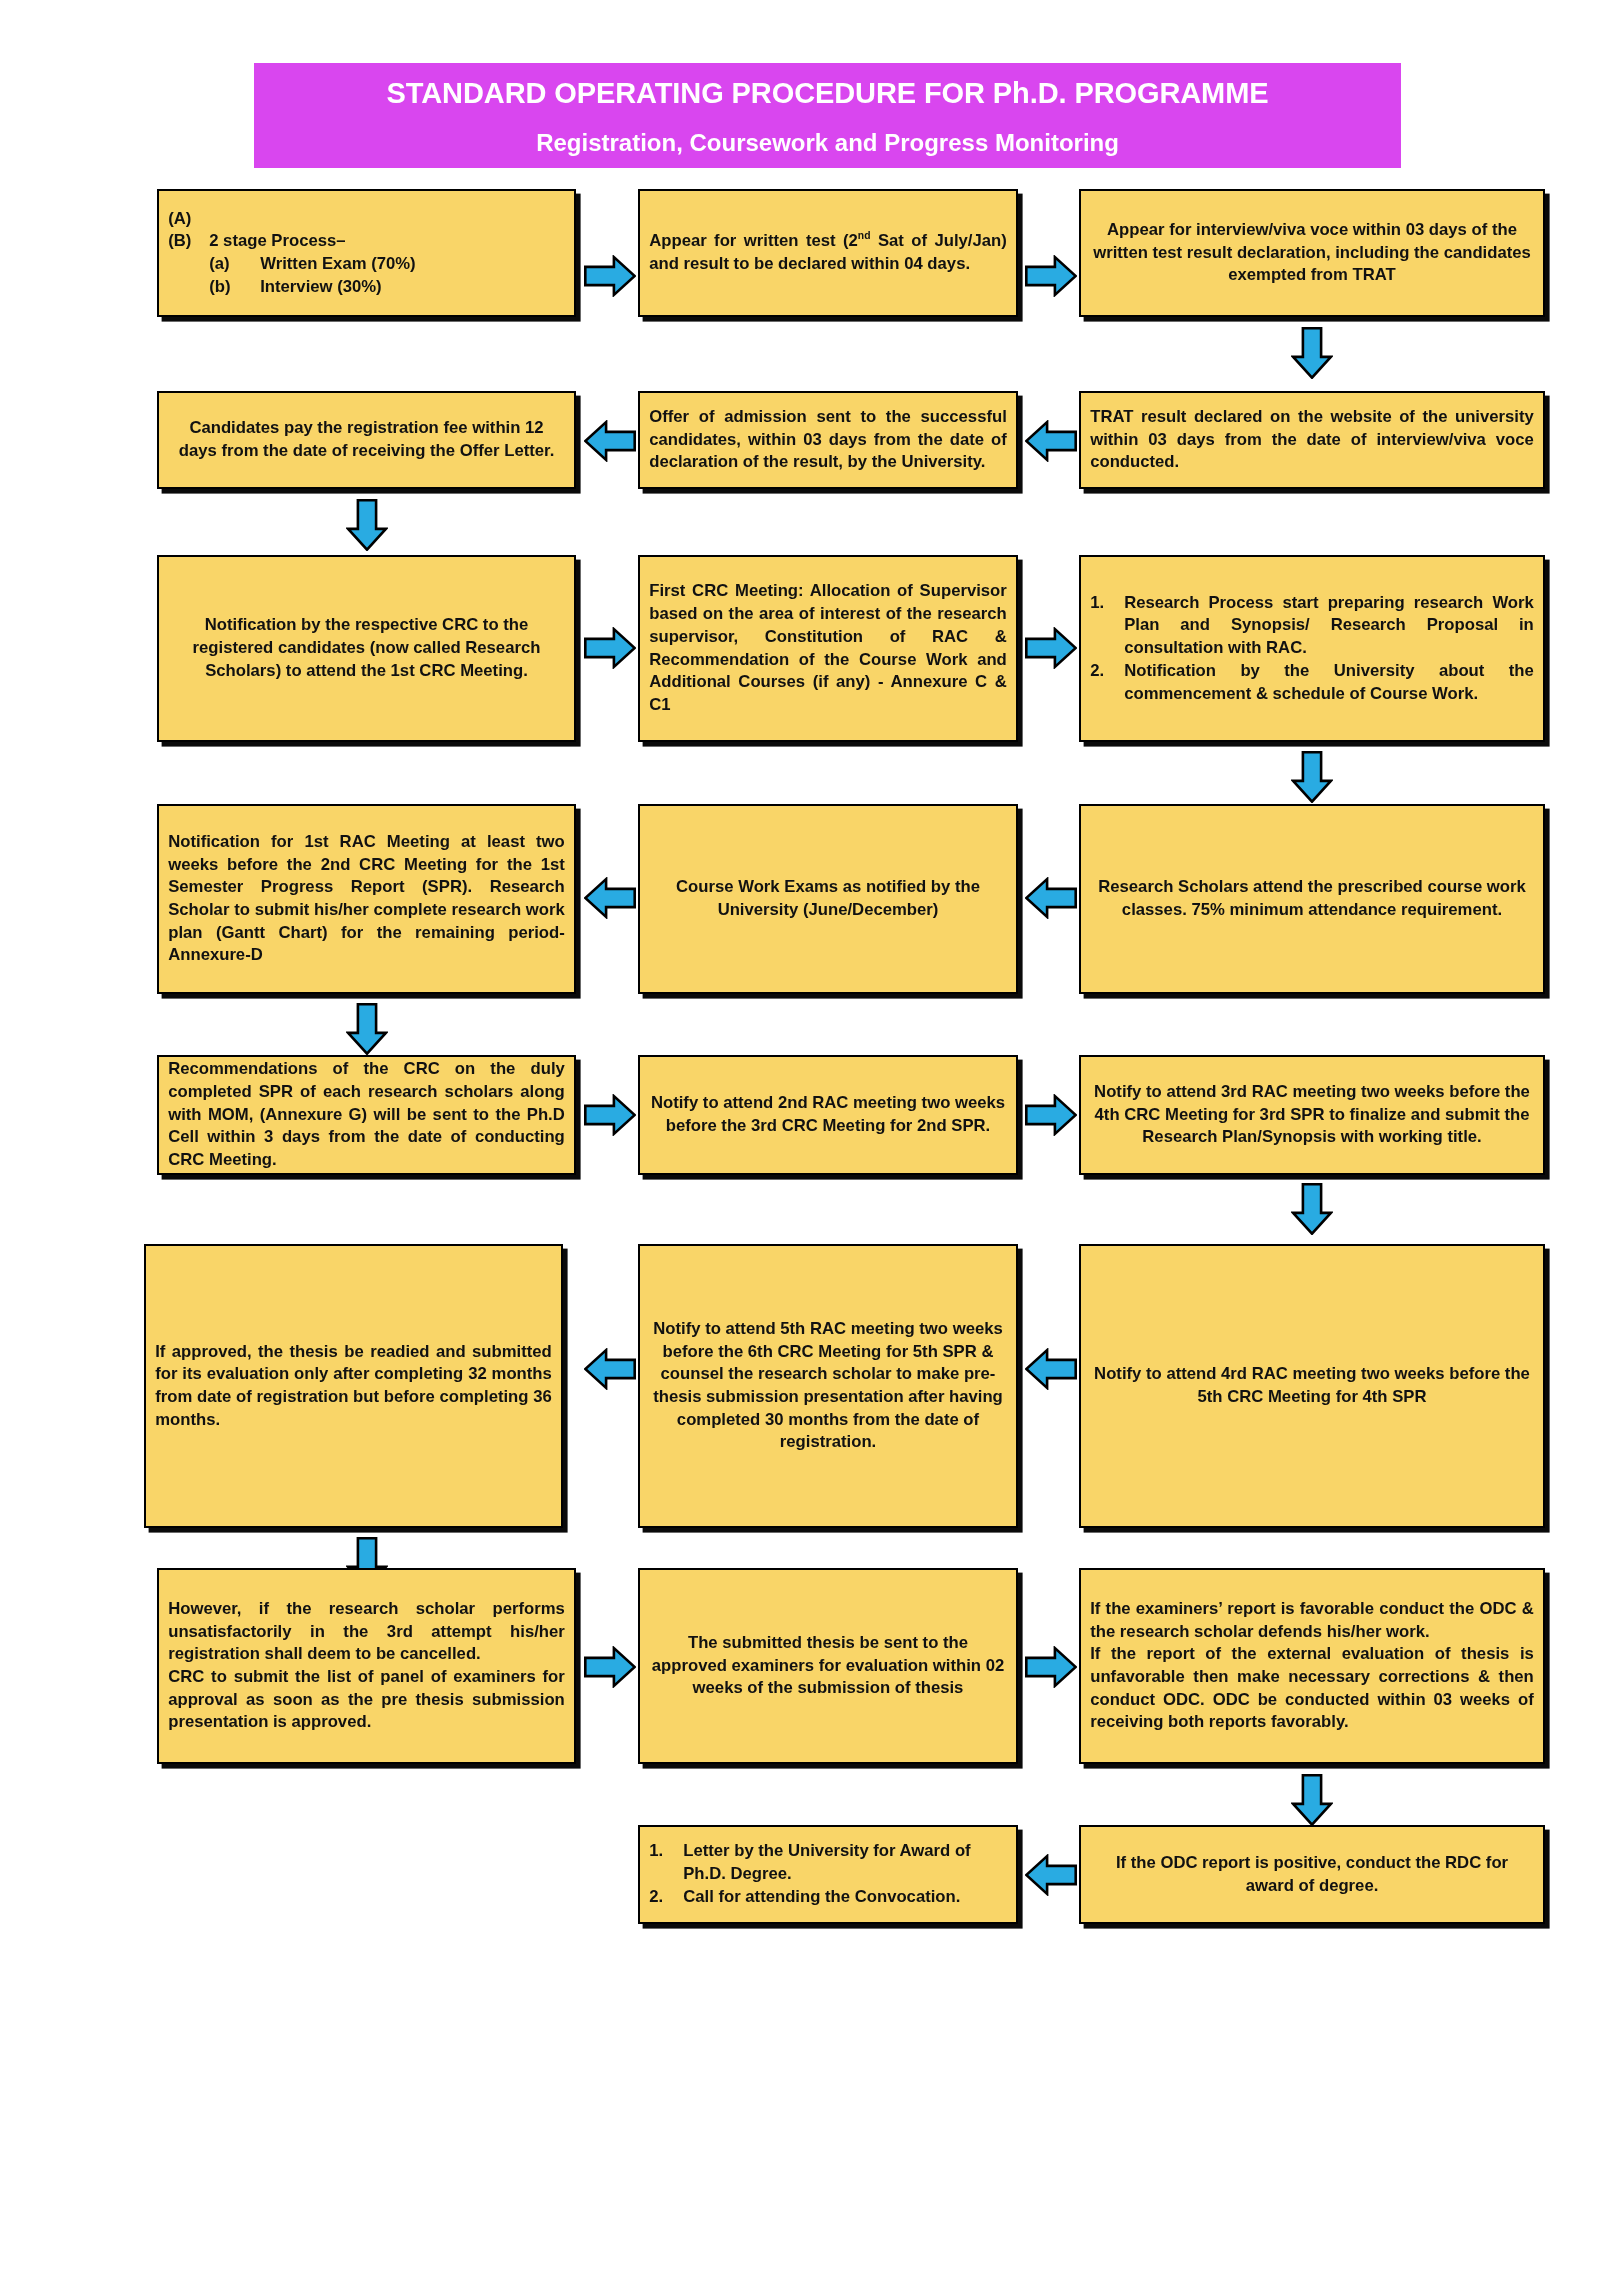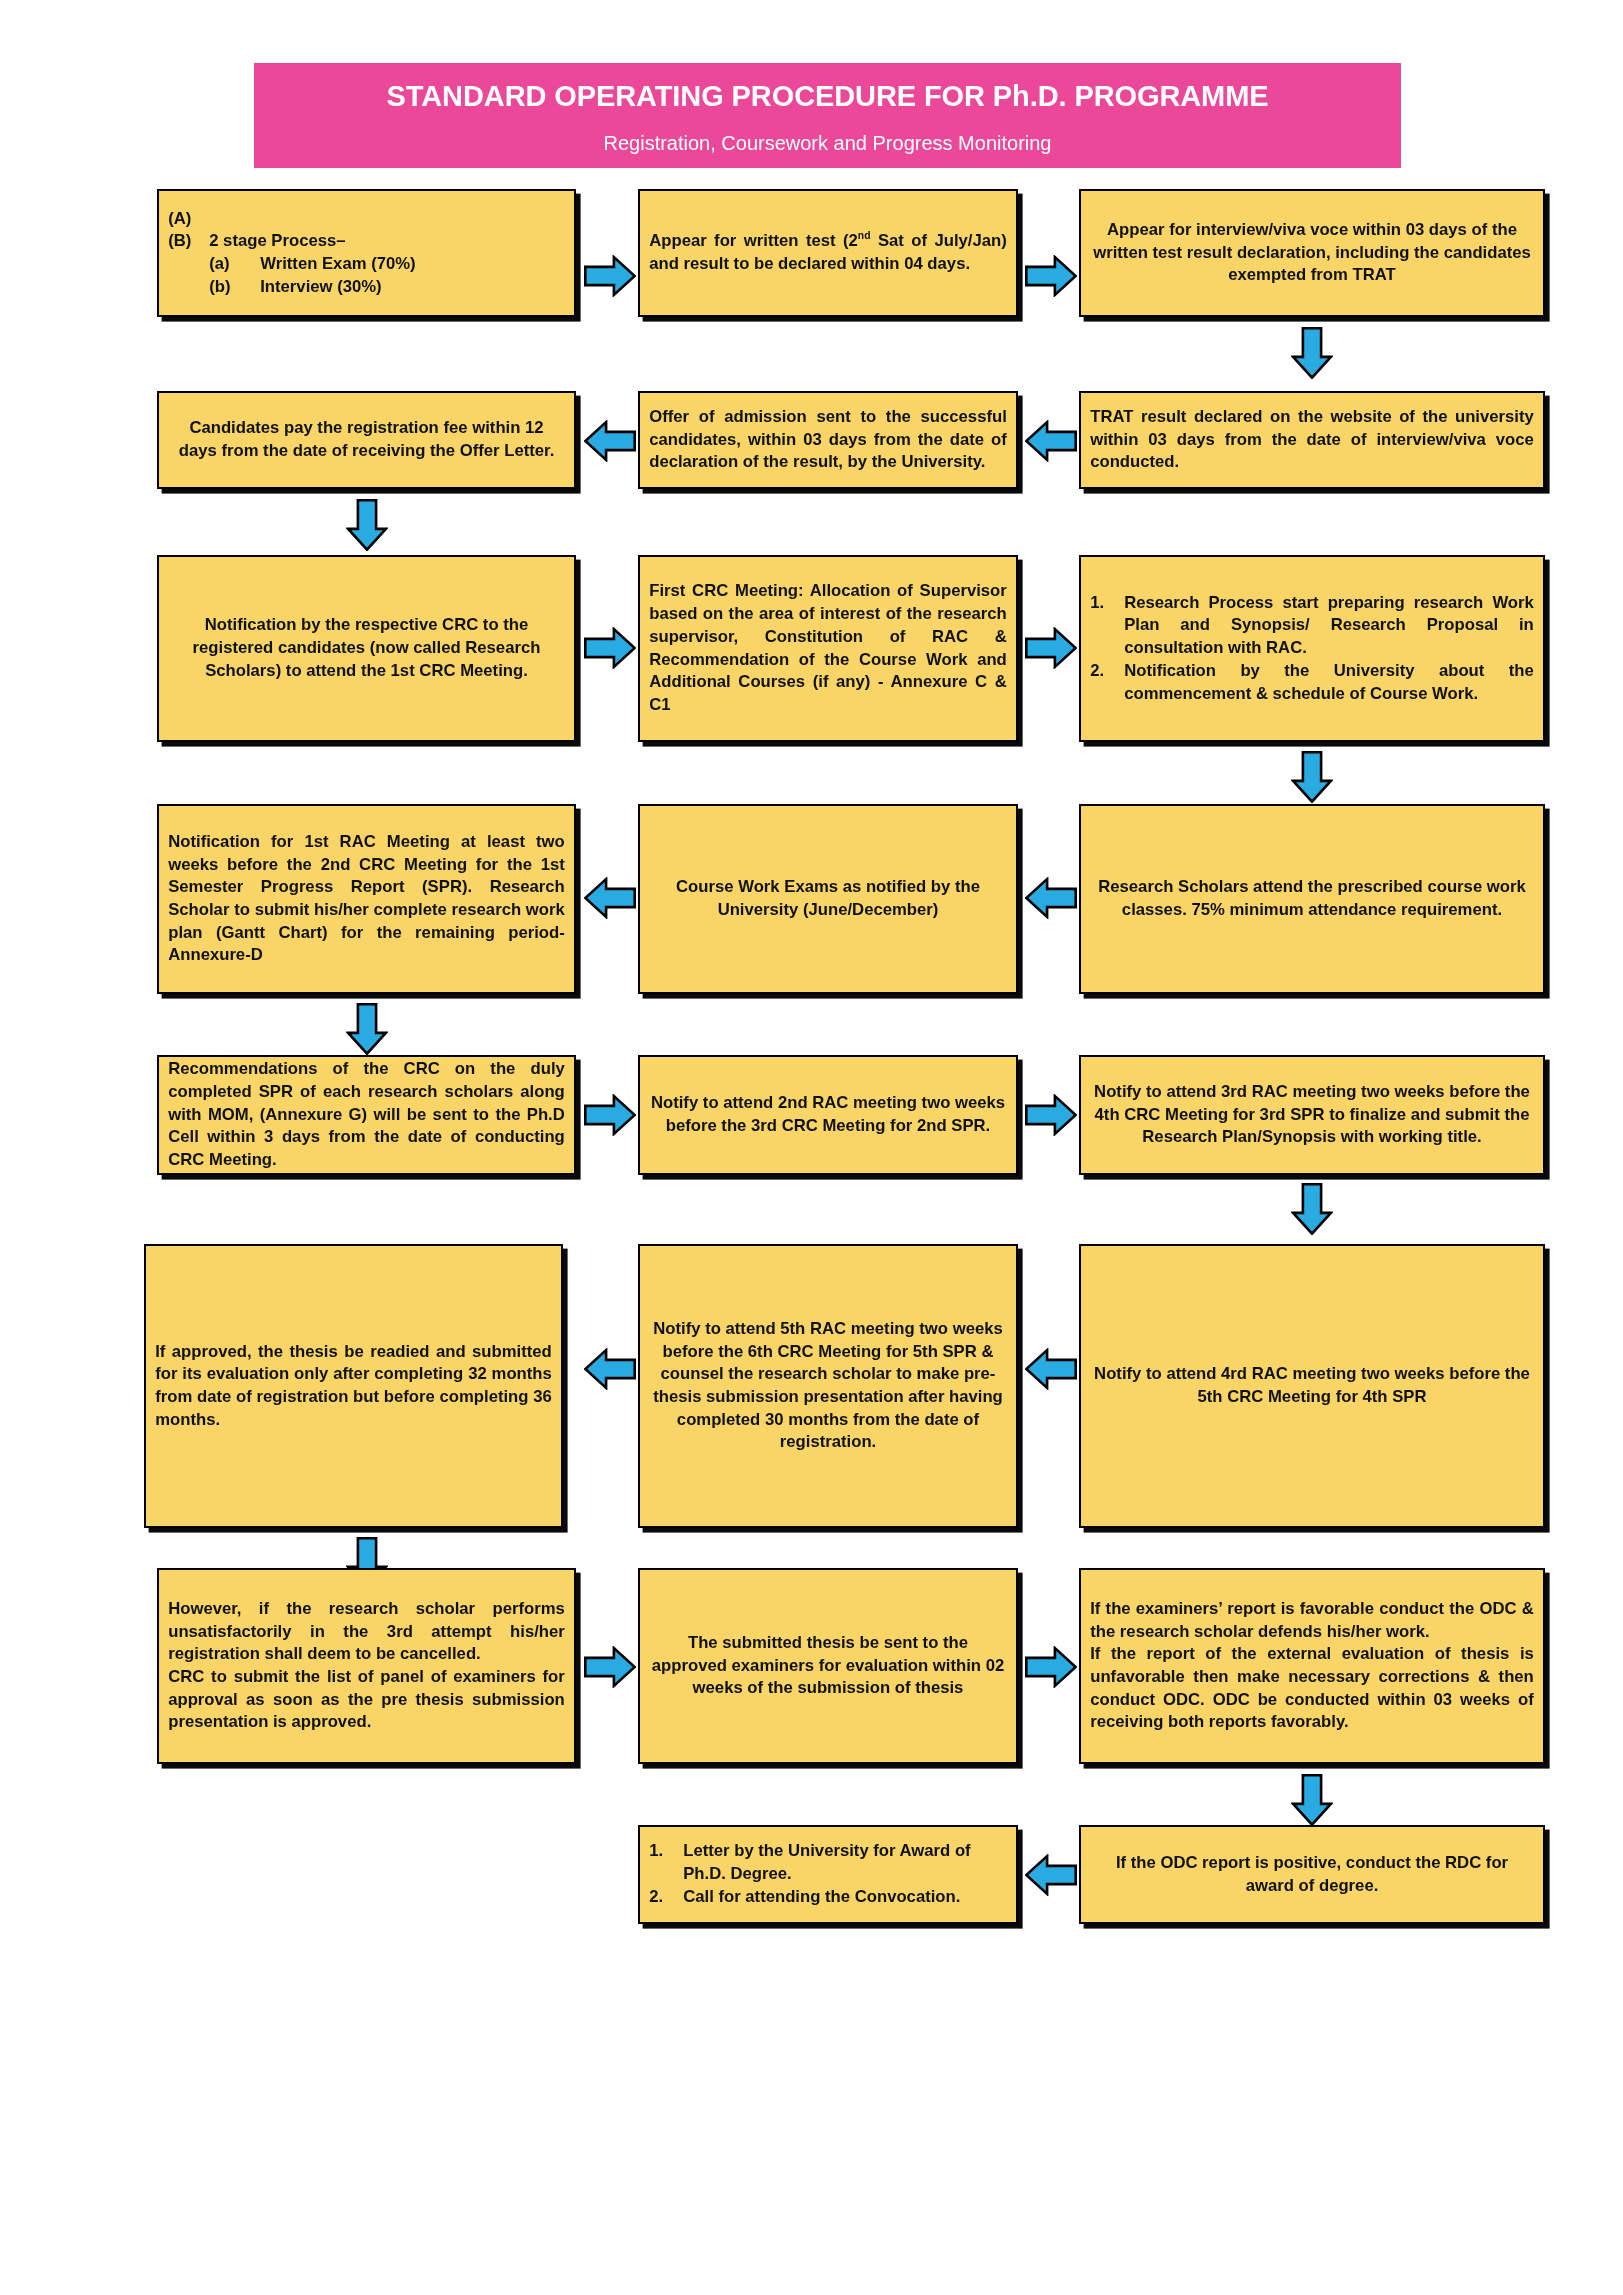--- a/index.html
+++ b/index.html
@@ -15,39 +15,39 @@
     overflow: hidden;
   }
 
   
   #title-banner {
     position: absolute;
     left: 254px;
     top: 63px;
     width: 1147px;
     height: 105px;
-    background: #ec4899;
+    background: #d946ef;
     color: #ffffff;
     display: flex;
     flex-direction: column;
     align-items: center;
     justify-content: center;
     box-sizing: border-box;
     padding-top: 2.6px;
   }
   #title-main {
     font-size: 29px;
     font-weight: bold;
     letter-spacing: -0.1px;
     line-height: 1.18;
     text-align: center;
   }
   #title-sub {
-    font-size: 20px;
-    font-weight: normal;
+    font-size: 24px;
+    font-weight: bold;
     line-height: 1.2;
     text-align: center;
     margin-top: 18px;
   }
 
   
   .box {
     position: absolute;
     background: #F9D568;
     border: 2px solid #000000;

